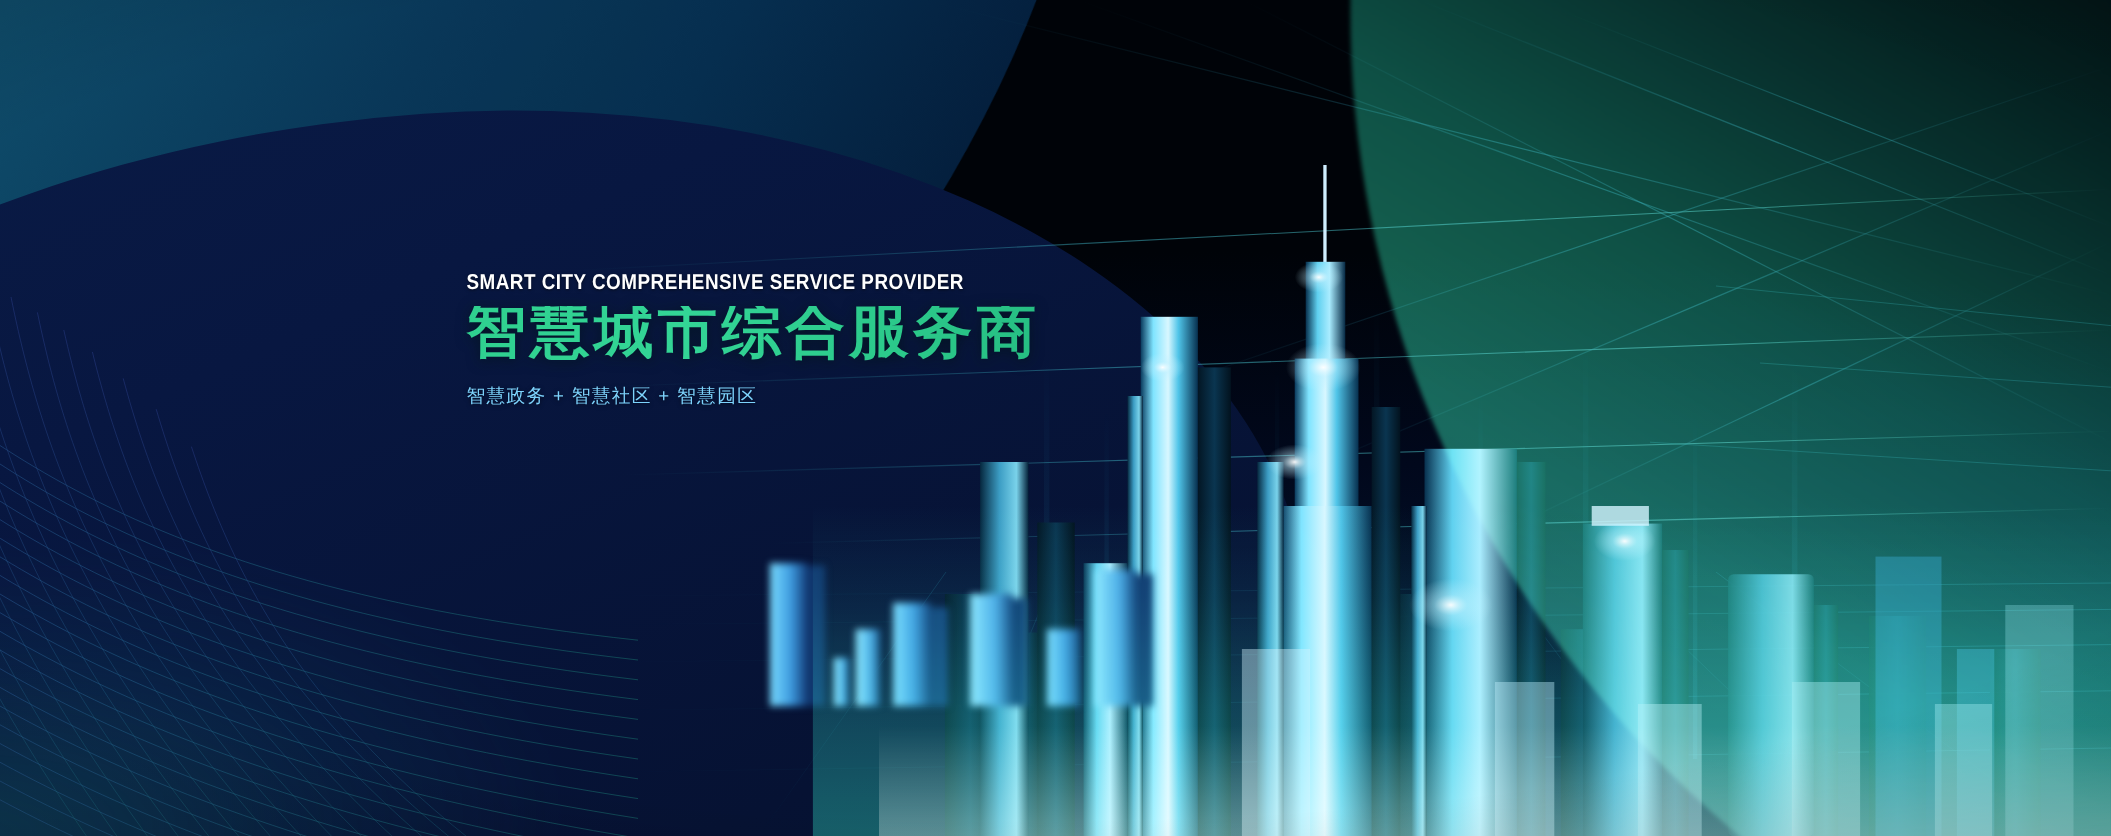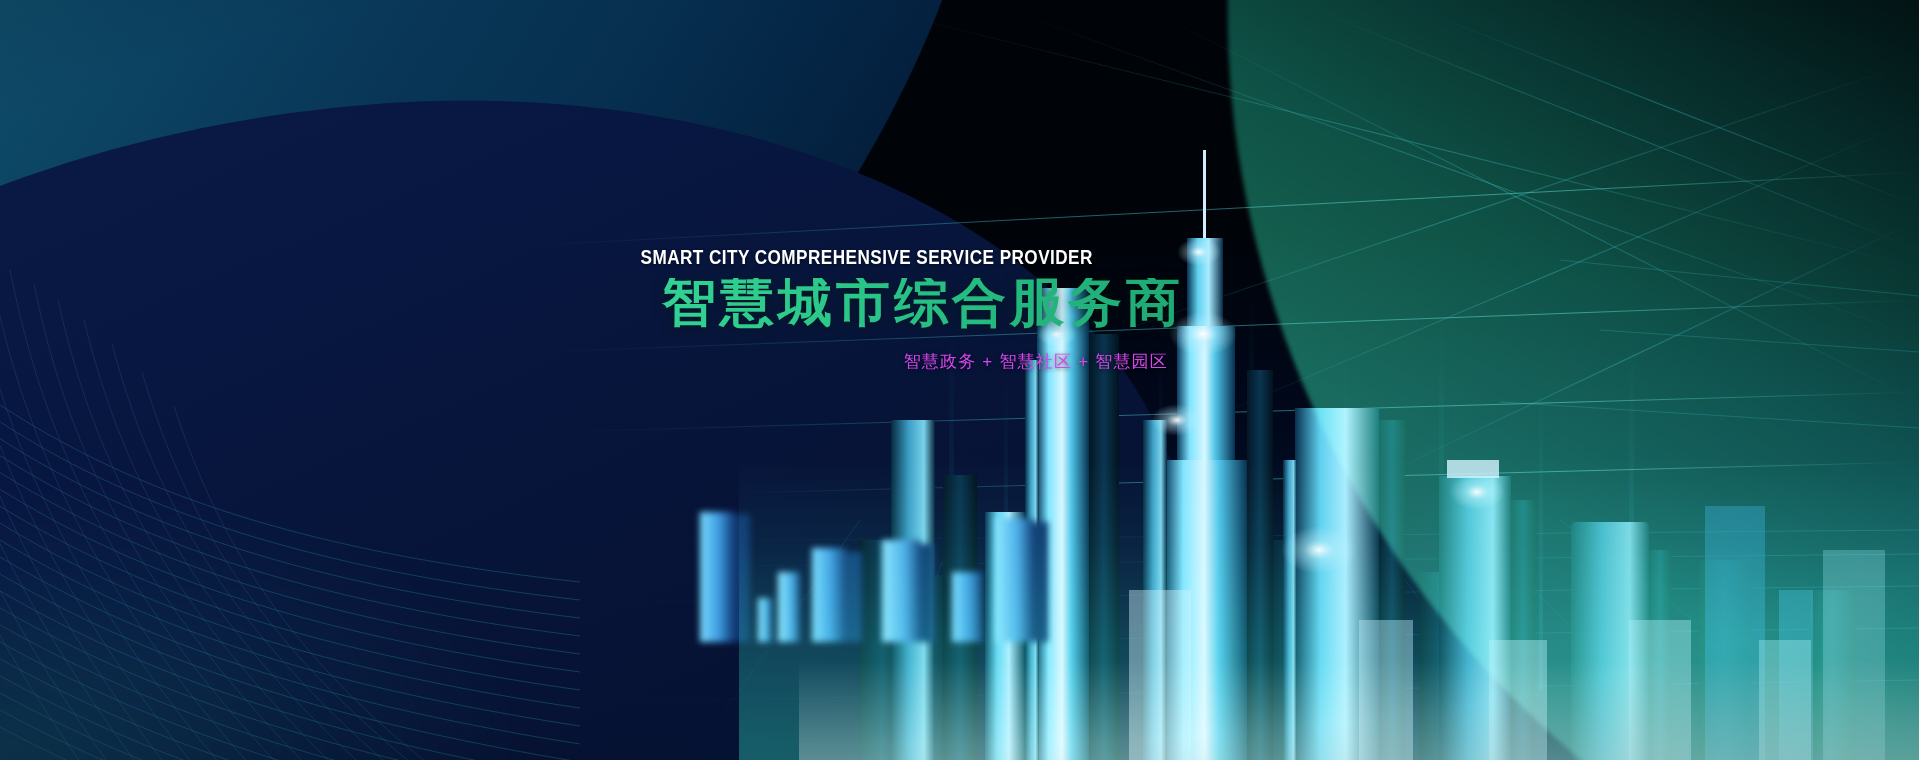--- a/index.html
+++ b/index.html
@@ -89,21 +89,21 @@
     pointer-events:none;
   }
   .vignette{
     position:absolute;inset:0;
     background:radial-gradient(115% 100% at 50% 46%, rgba(0,0,0,0) 52%, rgba(0,0,0,.42) 100%);
     pointer-events:none;
   }
 
   
   .copy{
-    position:absolute;left:424px;top:248px;width:760px;text-align:right;
+    position:absolute;left:424px;top:248px;width:760px;
   }
   .tagline{
     font-family:"Liberation Sans",sans-serif;
     font-weight:700;
     font-size:19.5px;
     letter-spacing:.5px;
     color:#ffffff;
     transform:scaleX(.88);
     transform-origin:left center;
     white-space:nowrap;
@@ -124,23 +124,23 @@
     background-clip:text;
     color:transparent;
     -webkit-text-fill-color:transparent;
     filter:drop-shadow(0 2px 6px rgba(0,20,10,.55));
   }
   .subline{
     font-family:"Liberation Sans",sans-serif;
     font-weight:400;
     font-size:17px;
     letter-spacing:1.2px;
-    color:#d946ef;
+    color:#7dd3fc;
     white-space:nowrap;
-    margin:16px;
+    margin:0;
     text-shadow:0 1px 4px rgba(0,0,0,.6);
   }
 </style>
 </head>
 <body>
 
 <div id="banner">
 
   <div class="bg-base"></div>
   <div class="wave-teal"></div>

